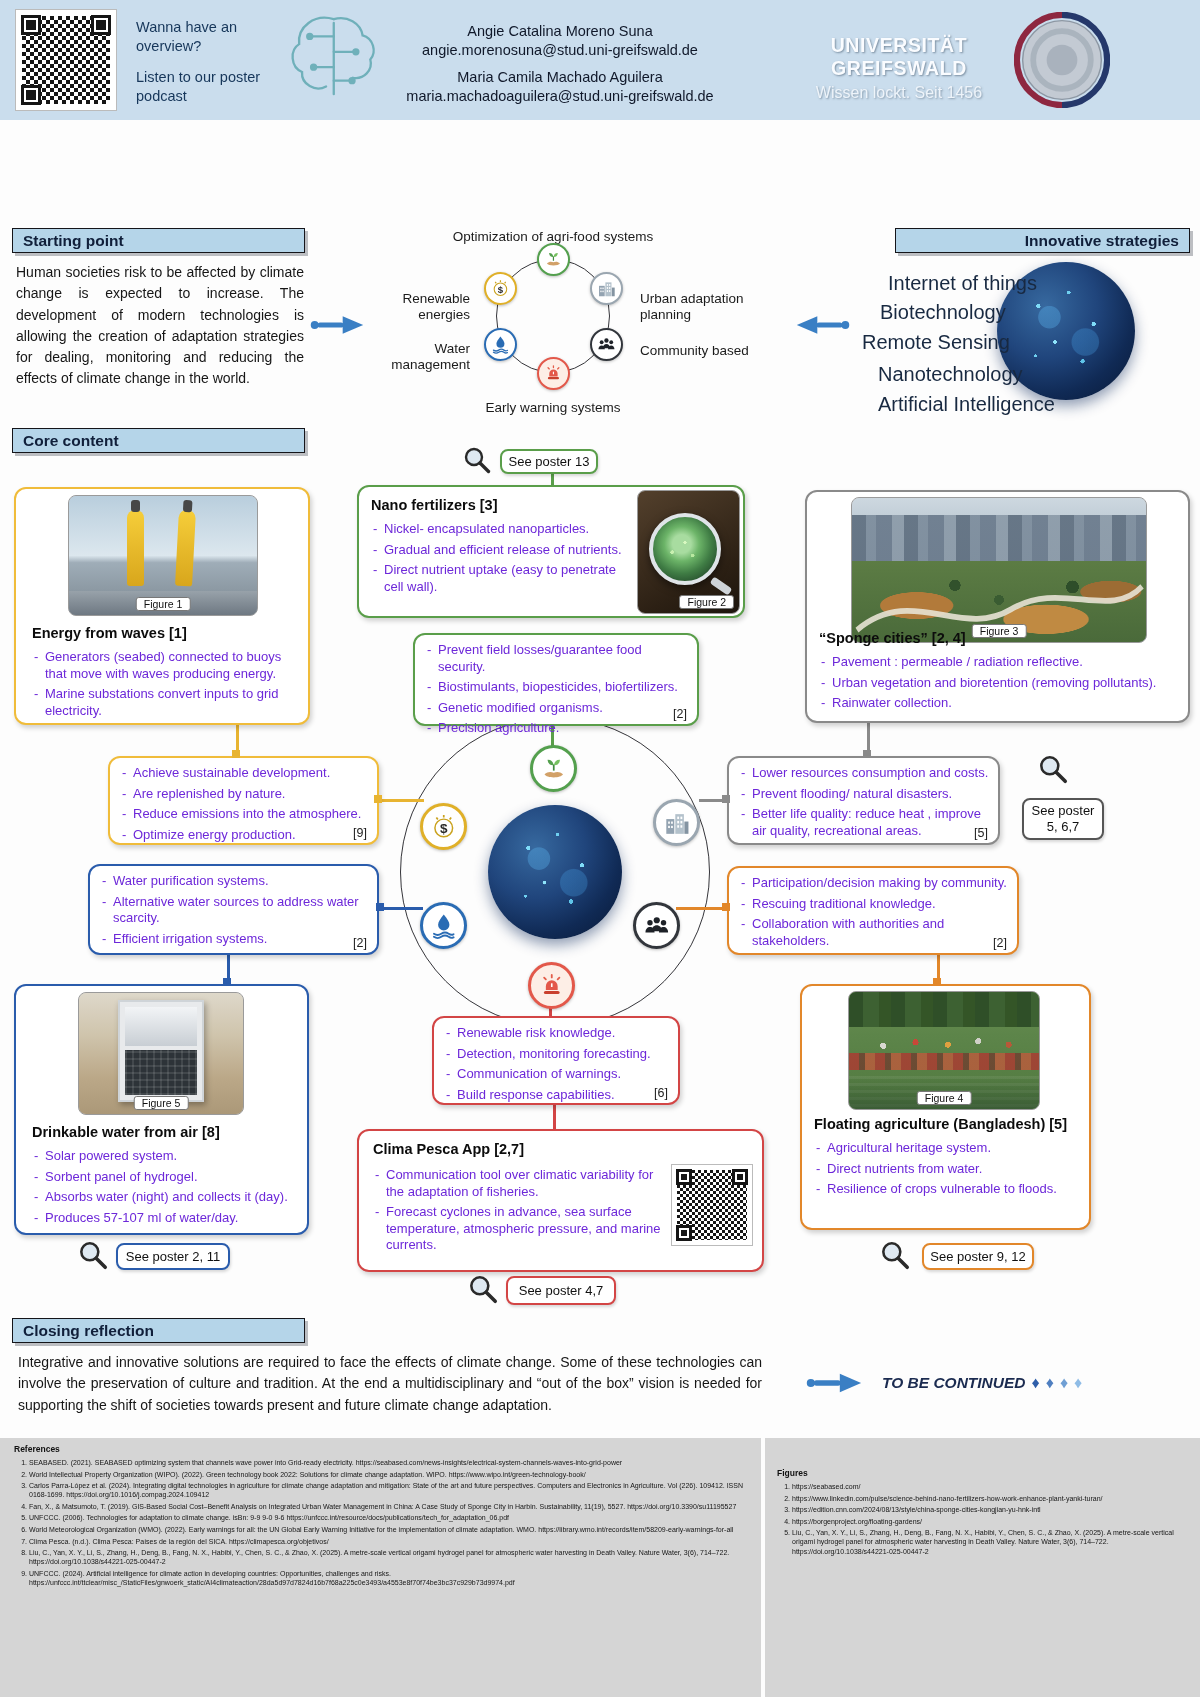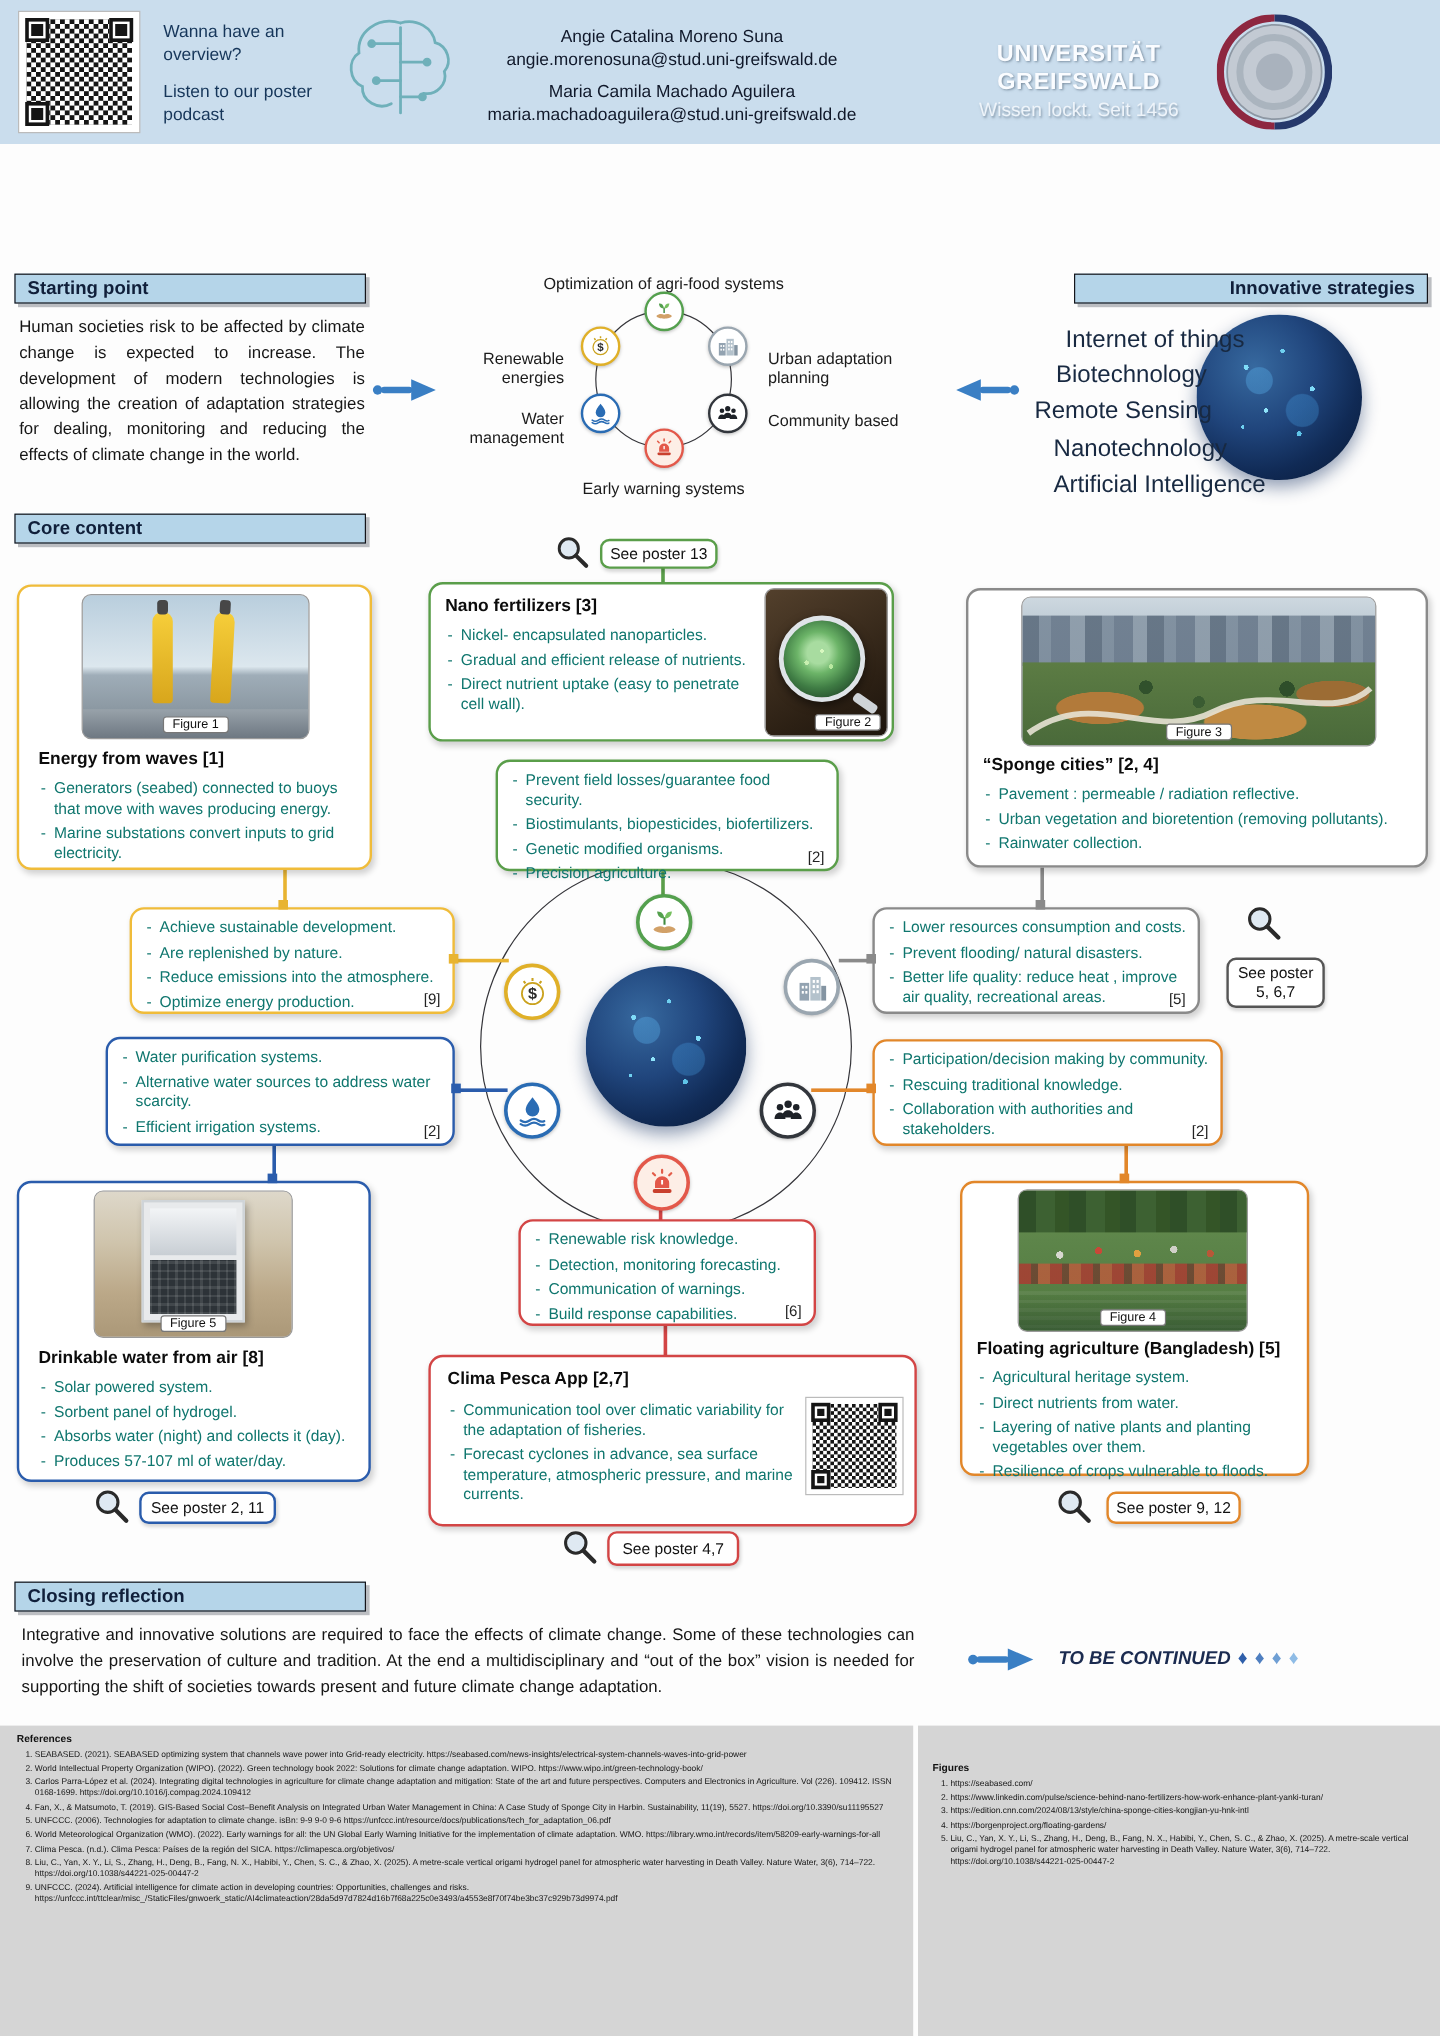--- a/index.html
+++ b/index.html
@@ -44,21 +44,21 @@
  radial-gradient(circle 3px at 62% 72%,#5fc4e8 0 70%,transparent 72%),
  radial-gradient(circle 2px at 28% 68%,#6fd0f0 0 70%,transparent 72%),
  radial-gradient(circle 18px at 38% 40%,rgba(90,180,240,.35) 0 60%,transparent 65%),
  radial-gradient(circle 22px at 64% 58%,rgba(70,160,230,.3) 0 60%,transparent 65%),
  radial-gradient(circle at 35% 32%,#37699f 0%,#20457c 40%,#102a55 68%,#081733 100%)}
 .arrow{position:absolute;z-index:5}
 .inv-item{position:absolute;font-size:20px;color:#182941;white-space:nowrap;z-index:5}
 
 .cbox{position:absolute;background:#fff;border-radius:12px;border-style:solid;border-width:2.6px;box-shadow:2px 3px 5px rgba(0,0,0,.18);z-index:5}
 .btitle{position:absolute;font-weight:bold;font-size:14.5px;color:#0c0c0c;white-space:nowrap}
-.bullets{list-style:none;position:absolute;font-size:13px;color:#0f766e;line-height:1.27}
+.bullets{list-style:none;position:absolute;font-size:13px;color:#6d28d9;line-height:1.27}
 .bullets li{padding-left:13px;position:relative;margin-bottom:4px}
 .bullets li::before{content:"-";position:absolute;left:2px;top:0}
 .refnum{position:absolute;font-size:12.5px;color:#222}
 .fig{position:absolute;border-radius:8px;overflow:hidden;border:1px solid #9a9a9a;background:#ccc}
 .figchip{position:absolute;left:50%;transform:translateX(-50%);bottom:4px;background:#fff;border:1px solid #777;border-radius:3px;font-size:10.5px;padding:0 7px;color:#111;white-space:nowrap;z-index:3}
 .figchip.right{left:auto;right:5px;transform:none}
 .seeposter{position:absolute;background:#fff;border-width:2.2px;border-style:solid;border-radius:8px;display:flex;align-items:center;justify-content:center;text-align:center;font-size:13px;color:#111;z-index:6;box-shadow:1px 2px 3px rgba(0,0,0,.15);line-height:1.2;padding:1px 4px}
 .mag{position:absolute;z-index:6}
 
 .f1-sky{position:absolute;inset:0;background:linear-gradient(#b9cedd 0%,#dce7ee 50%,#9fadb8 56%,#8d9aa4 78%,#78848e 100%)}
@@ -379,21 +379,21 @@
         <li>Direct nutrient uptake (easy to penetrate cell wall).</li>
       </ul>
     <div class="fig" style="right:3px;top:3px;width:103px;height:124px">
       <div class="f2-bg"></div>
       <div class="f2-lens"></div>
       <span class="figchip right">Figure 2</span>
     </div>
   </section>
 
   <section class="cbox" style="left:805px;top:490px;width:385px;height:233px;border-color:#8a8a8a">
-    <div class="fig" style="left:44px;top:5px;width:296px;height:125px">
+    <div class="fig" style="left:44px;top:5px;width:296px;height:146px">
       <div class="f3-sky"></div>
       <div class="f3-city"></div>
       <div class="f3-park"></div>
       <svg class="f3-path" viewBox="0 0 296 70" preserveAspectRatio="none">
           <path d="M5 60 C60 20 110 68 160 42 S260 52 292 22" stroke="#e7e2d4" stroke-width="5" fill="none" opacity=".9"></path>
         </svg>
       <span class="figchip">Figure 3</span>
     </div>
     <h2 class="btitle" style="left:12px;top:138px">“Sponge cities” [2, 4]</h2>
     <ul class="bullets" style="left:12px;top:162px;width:356px">
@@ -492,21 +492,20 @@
       <div class="f4-trees"></div>
       <div class="f4-crop"></div>
       <div class="f4-people"></div>
       <div class="f4-water"></div>
       <span class="figchip">Figure 4</span>
     </div>
     <h2 class="btitle" style="left:12px;top:130px">Floating agriculture (Bangladesh) [5]</h2>
     <ul class="bullets" style="left:12px;top:154px;width:266px">
         <li>Agricultural heritage system.</li>
         <li>Direct nutrients from water.</li>
-        <li>Layering of native plants and planting vegetables over them.</li>
         <li>Resilience of crops vulnerable to floods.</li>
       </ul>
   </section>
 
   <section class="cbox" style="left:357px;top:1129px;width:407px;height:143px;border-color:#d34545">
     <h2 class="btitle" style="left:14px;top:10px">Clima Pesca App [2,7]</h2>
     <ul class="bullets" style="left:14px;top:36px;width:300px">
         <li>Communication tool over climatic variability for the adaptation of fisheries.</li>
         <li>Forecast cyclones in advance, sea surface temperature, atmospheric pressure, and marine currents.</li>
       </ul>

